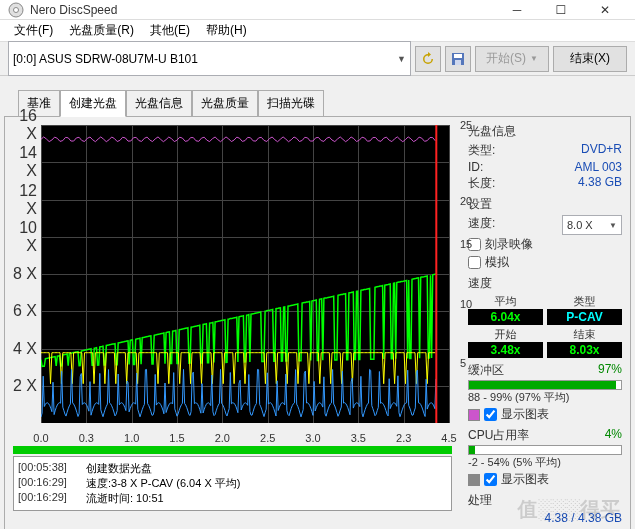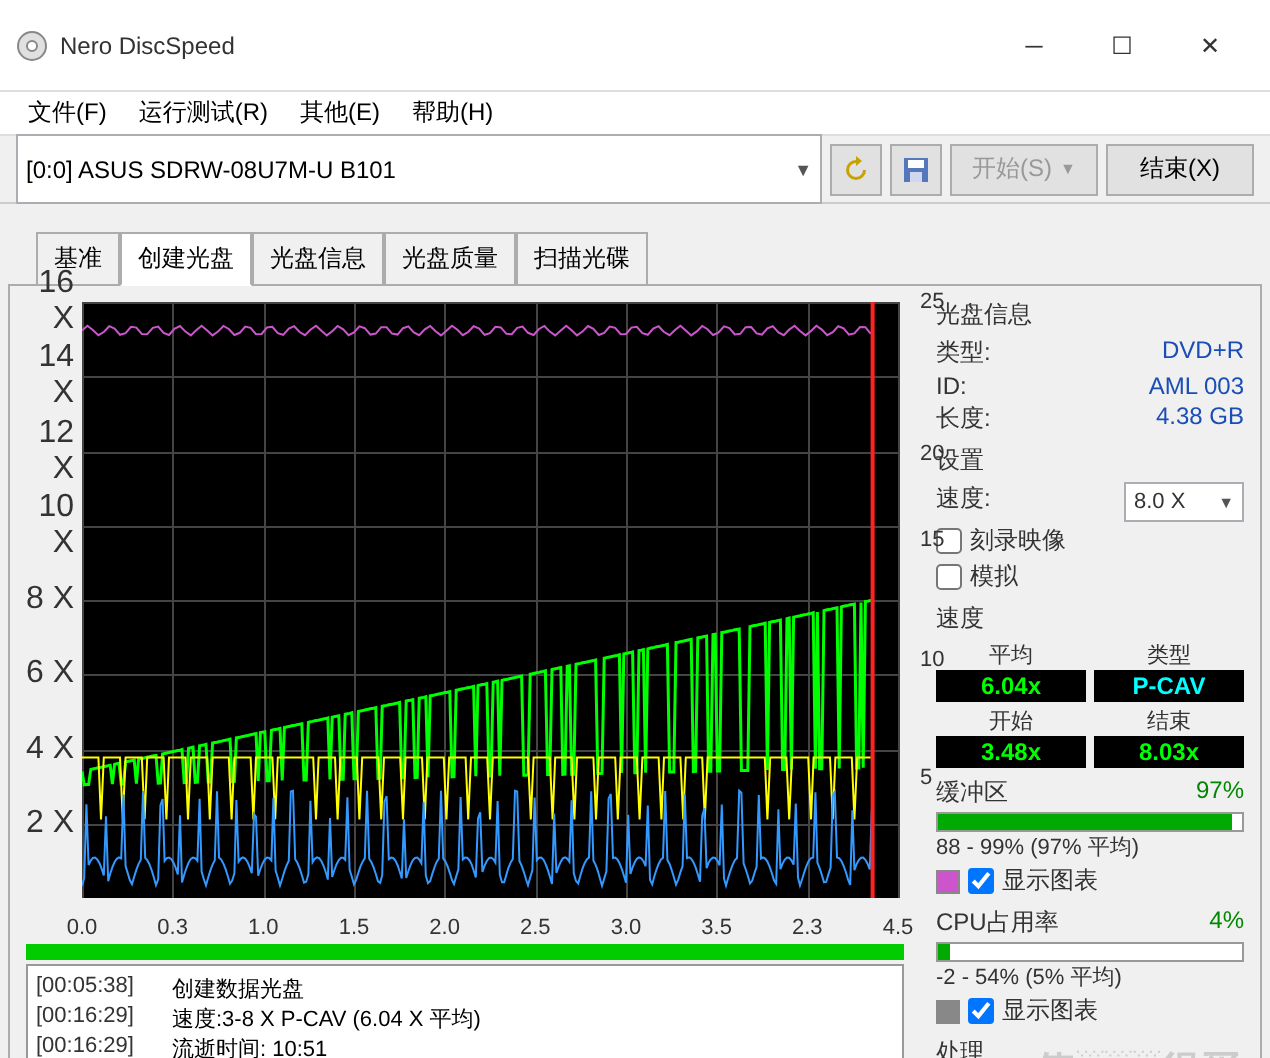--- a/index.html
+++ b/index.html
@@ -1,19 +1,19 @@
 <!DOCTYPE html>
 <html><head>
 <meta charset="utf-8">
 <style>
 * { box-sizing: border-box; margin: 0; padding: 0; font-family: "Microsoft YaHei", "Segoe UI", sans-serif; }
 body { background: #f0f0f0; width: 635px; height: 529px; overflow: hidden; }
 
 
-.titlebar { height: 46px; background: #fff; display: flex; align-items: center; padding: 0 8px; border-bottom: 1px solid #ddd; }
+.titlebar { height: 20px; background: #fff; display: flex; align-items: center; padding: 0 8px; border-bottom: 1px solid #ddd; }
 .titlebar .icon { width: 16px; height: 16px; margin-right: 6px; }
 .titlebar .title { font-size: 12px; color: #333; flex: 1; }
 .winbtns { display: flex; }
 .winbtn { width: 44px; height: 30px; display: flex; align-items: center; justify-content: center; font-size: 12px; color: #333; }
 
 
 .menubar { height: 22px; background: #fff; display: flex; align-items: center; padding: 0 6px; border-bottom: 1px solid #ddd; font-size: 12px; }
 .menuitem { padding: 2px 8px; cursor: default; }
 
 
@@ -83,21 +83,21 @@
   <span class="title">Nero DiscSpeed</span>
   <div class="winbtns">
     <div class="winbtn">─</div>
     <div class="winbtn">☐</div>
     <div class="winbtn">✕</div>
   </div>
 </div>
 
 <div class="menubar">
   <div class="menuitem">文件(F)</div>
-  <div class="menuitem">运行测试(R)</div>
+  <div class="menuitem">光盘质量(R)</div>
   <div class="menuitem">其他(E)</div>
   <div class="menuitem">帮助(H)</div>
 </div>
 
 <div class="toolbar">
   <div class="drivesel">
     <span>[0:0]   ASUS SDRW-08U7M-U B101</span>
     <span class="arrow">▼</span>
   </div>
   <div class="tbtn">

